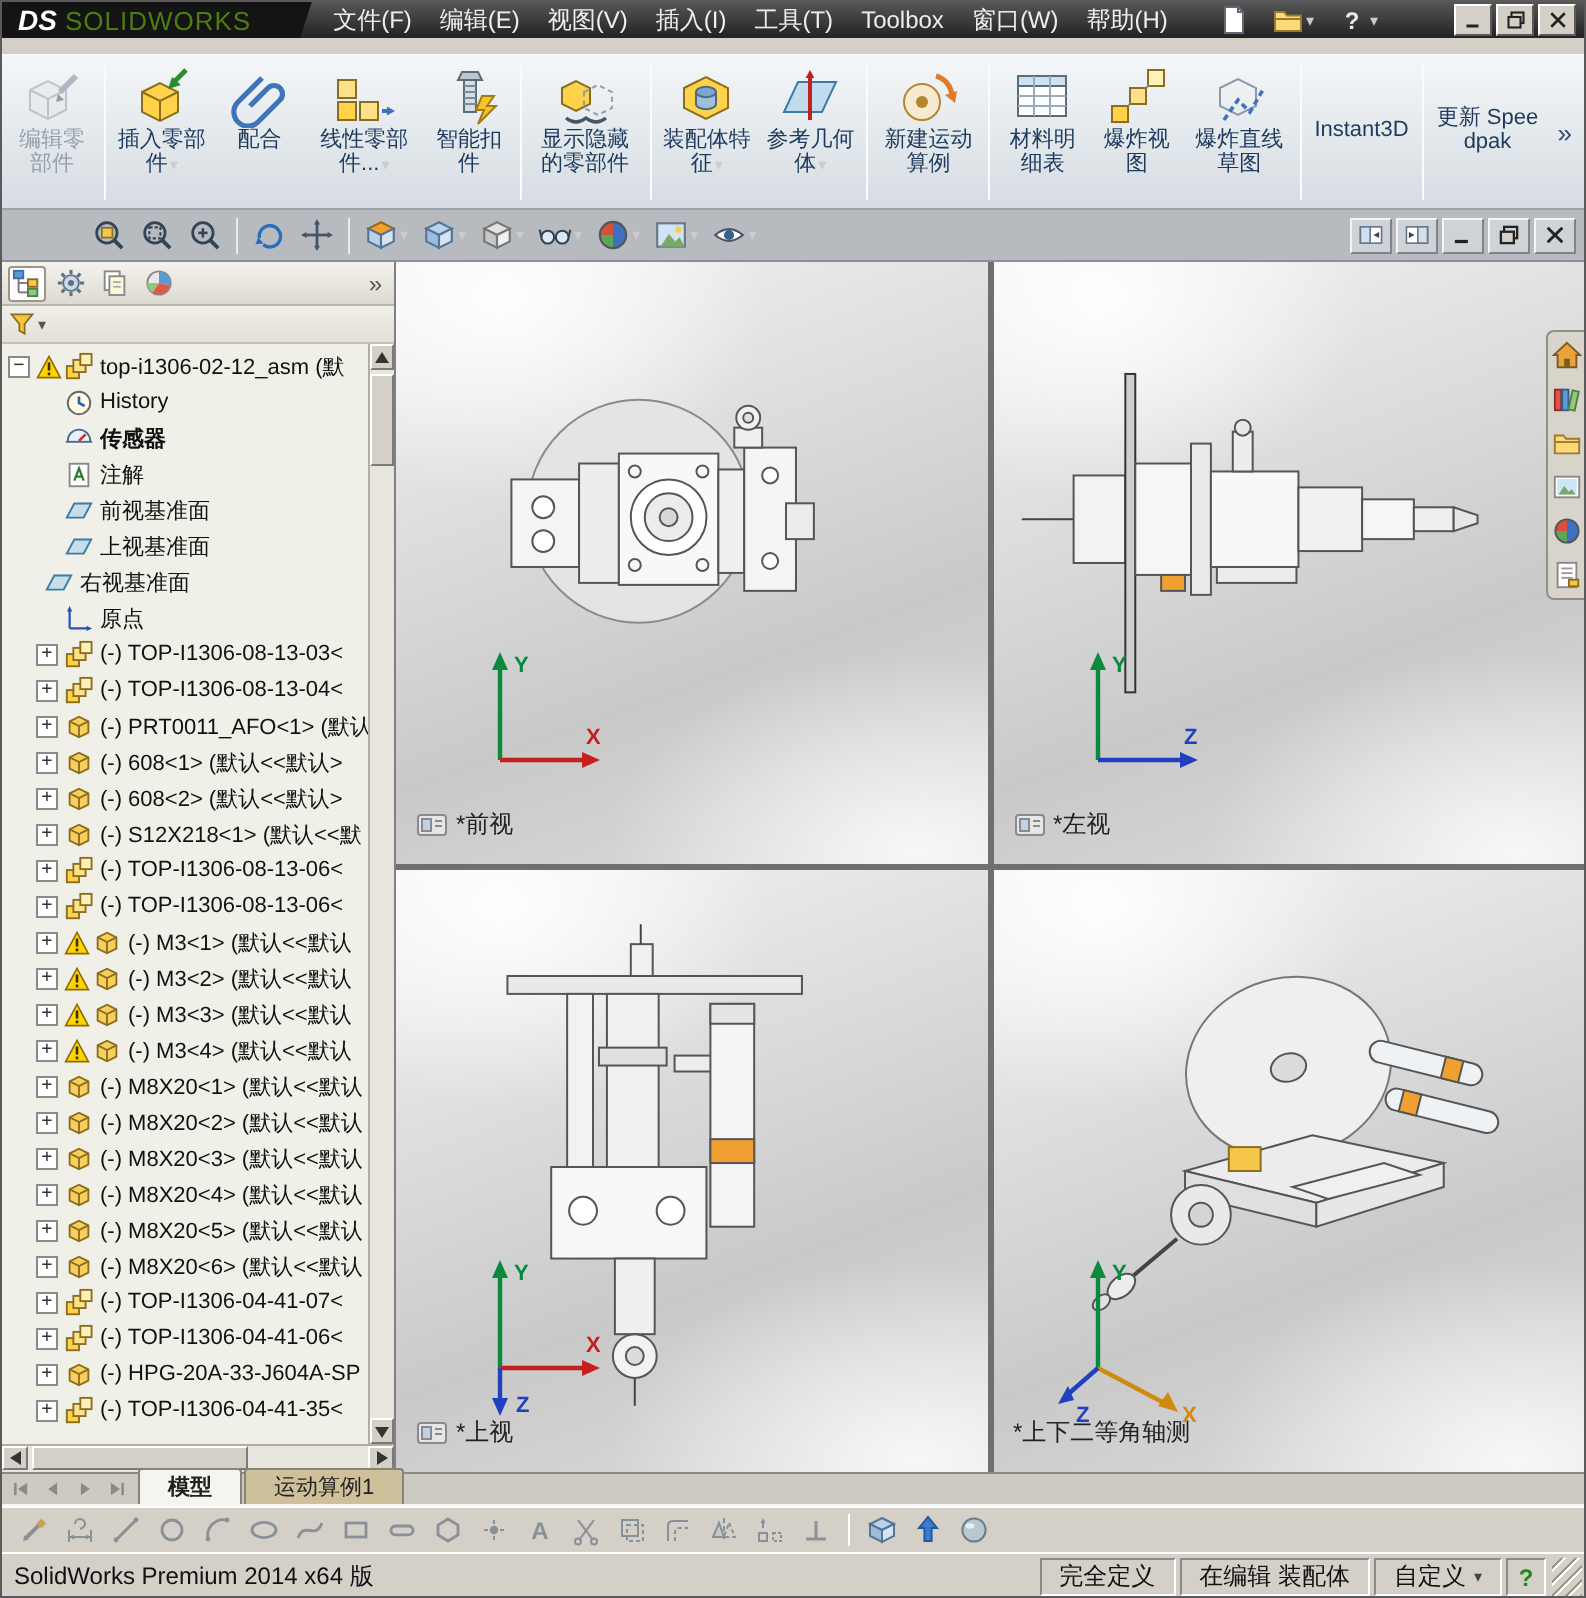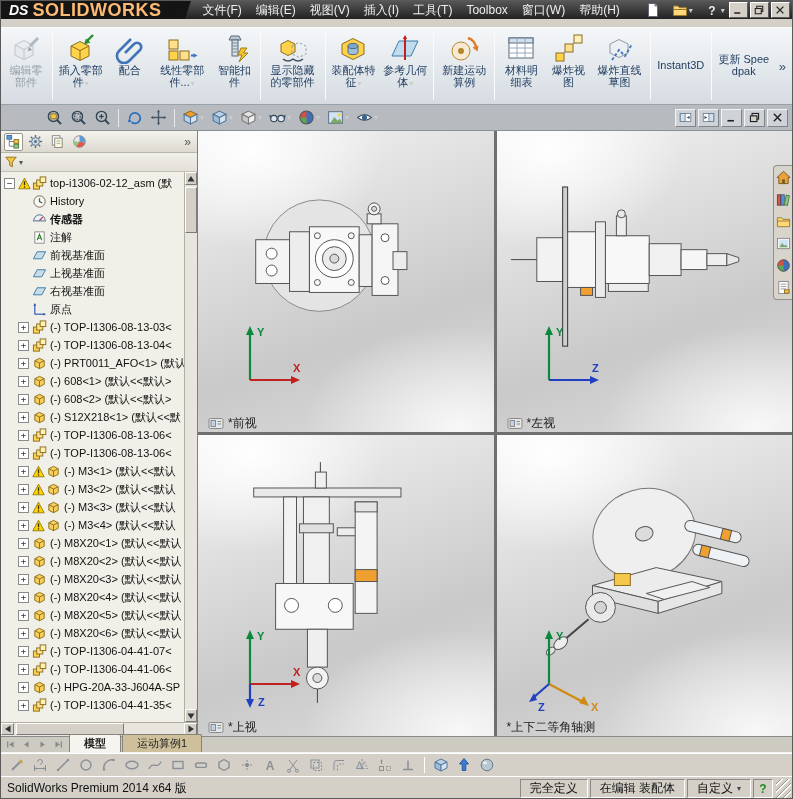--- a/index.html
+++ b/index.html
@@ -9,21 +9,21 @@
   .window{position:relative;width:793px;height:799px;background:#d4d0c8;border:1px solid #5a5a5a;overflow:hidden}
   .ic{display:inline-block;line-height:0}
   .ic svg{width:100%;height:100%;display:block}
 
   
   .titlebar{position:absolute;top:0;left:0;right:0;height:18px;display:flex;align-items:center;
     background:linear-gradient(#565656,#222);color:#eee}
   .brand{position:relative;height:100%;display:flex;align-items:center;background:#141414;padding:0 20px 0 8px}
   .brand::after{content:"";position:absolute;right:-7px;top:0;width:14px;height:100%;background:#141414;transform:skewX(-18deg)}
   .brand-ds{font-weight:bold;font-style:italic;font-size:14px;margin-right:4px;color:#fff}
-  .brand-name{font-weight:bold;font-size:18px;letter-spacing:.5px;color:#fdba74}
+  .brand-name{font-weight:normal;font-size:13px;letter-spacing:.5px;color:#4d7c0f}
   .menubar{display:flex;align-items:center;margin-left:14px;height:100%}
   .menu-item{padding:5px 7px;color:#eee;cursor:default;white-space:nowrap}
   .qat{display:flex;align-items:center;gap:3px;margin-left:14px}
   .qat-btn{display:flex;align-items:center;height:20px;padding:1px 3px;border:1px solid transparent;border-radius:2px}
   .qat-btn .ic{width:16px;height:16px}
   .dd{font-size:8px;color:#ccc;margin-left:1px}
   .winbtns{margin-left:auto;display:flex;gap:2px;padding-right:4px}
   .winbtn{width:19px;height:16px;background:#d4d0c8;border:1px solid;border-color:#fff #5a5a5a #5a5a5a #fff;display:flex;align-items:center;justify-content:center}
   .winbtn .ic{width:12px;height:12px}
 
@@ -99,21 +99,21 @@
   
   .viewgrid{flex:1;position:relative;display:grid;grid-template-columns:1fr 1fr;grid-template-rows:1fr 1fr;
     gap:3px;background:#6f6f6f}
   .vp{position:relative;overflow:hidden;
     background:
       radial-gradient(75% 55% at 18% 6%, rgba(255,255,255,.95), rgba(255,255,255,0) 60%),
       radial-gradient(95% 60% at 88% 98%, rgba(252,252,252,.85), rgba(252,252,252,0) 55%),
       linear-gradient(160deg,#f4f4f4,#c9c9c9 65%,#dddddd)}
   .drawing{position:absolute;inset:0;width:100%;height:100%}
   .triad{position:absolute;left:32px;bottom:24px;width:78px;height:86px}
-  .vplabel{position:absolute;left:10px;bottom:0;display:flex;align-items:center;gap:4px;font-size:12px;color:#222}
+  .vplabel{position:absolute;left:10px;bottom:11px;display:flex;align-items:center;gap:4px;font-size:12px;color:#222}
   .vflag{width:16px;height:13px}
   
   .taskpane{position:absolute;right:0;top:34px;width:19px;background:#d8d4cb;border:1px solid #8f8f8f;border-right:none;
     border-radius:4px 0 0 4px;padding:4px 0;display:flex;flex-direction:column;gap:7px;align-items:center;z-index:5}
   .tp-btn{width:15px;height:15px}
 
   
   .modeltabs{position:absolute;top:735px;left:0;right:0;height:16px;background:#cdcac2;border-top:1px solid #8a8a8a;
     display:flex;align-items:flex-end}
   .mt-nav{display:flex;align-items:center;gap:1px;padding:0 3px 1px 2px}
@@ -637,21 +637,21 @@
             </div>
             <div class="trow" style="padding-left: 17px;">
               <span class="exp-sp"></span>
               <span class="ic t-ic">
                 <svg viewBox="0 0 16 16">
                   <polygon points="1.5,11.5 5.5,4 14.5,4 10.5,11.5" fill="rgba(140,195,230,0.4)" stroke="#3a7ca8"></polygon>
                 </svg>
               </span>
               <span class="t-lbl">上视基准面</span>
             </div>
-            <div class="trow" style="padding-left: 17px;">
+            <div class="trow" style="padding-left: 7px;">
               <span class="exp-sp"></span>
               <span class="ic t-ic">
                 <svg viewBox="0 0 16 16">
                   <polygon points="1.5,11.5 5.5,4 14.5,4 10.5,11.5" fill="rgba(140,195,230,0.4)" stroke="#3a7ca8"></polygon>
                 </svg>
               </span>
               <span class="t-lbl">右视基准面</span>
             </div>
             <div class="trow" style="padding-left: 17px;">
               <span class="exp-sp"></span>

